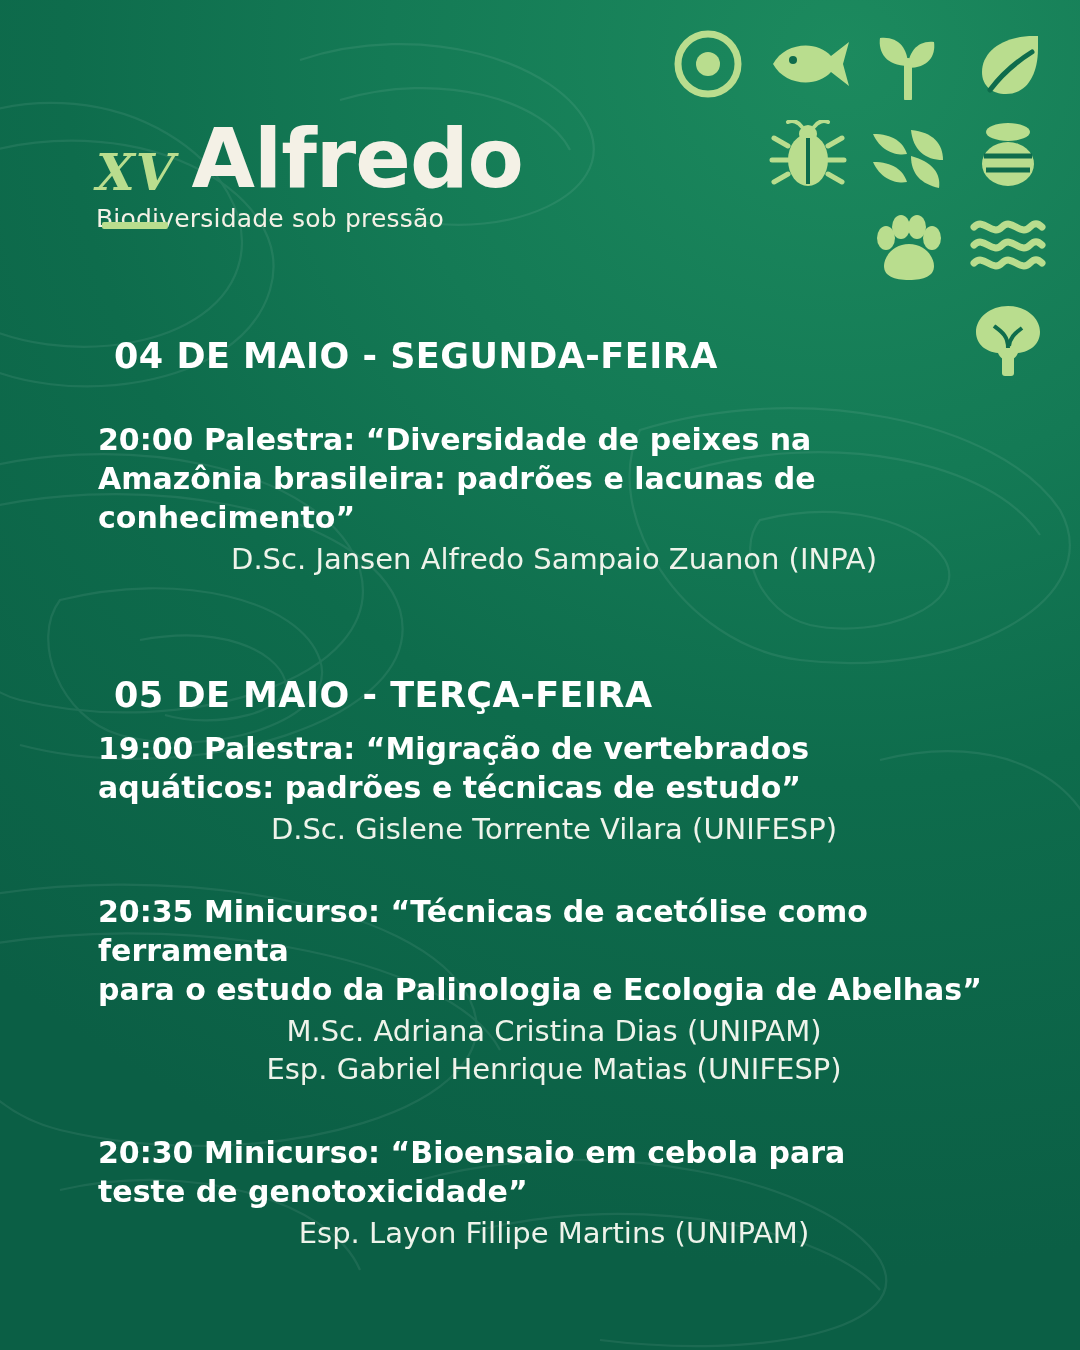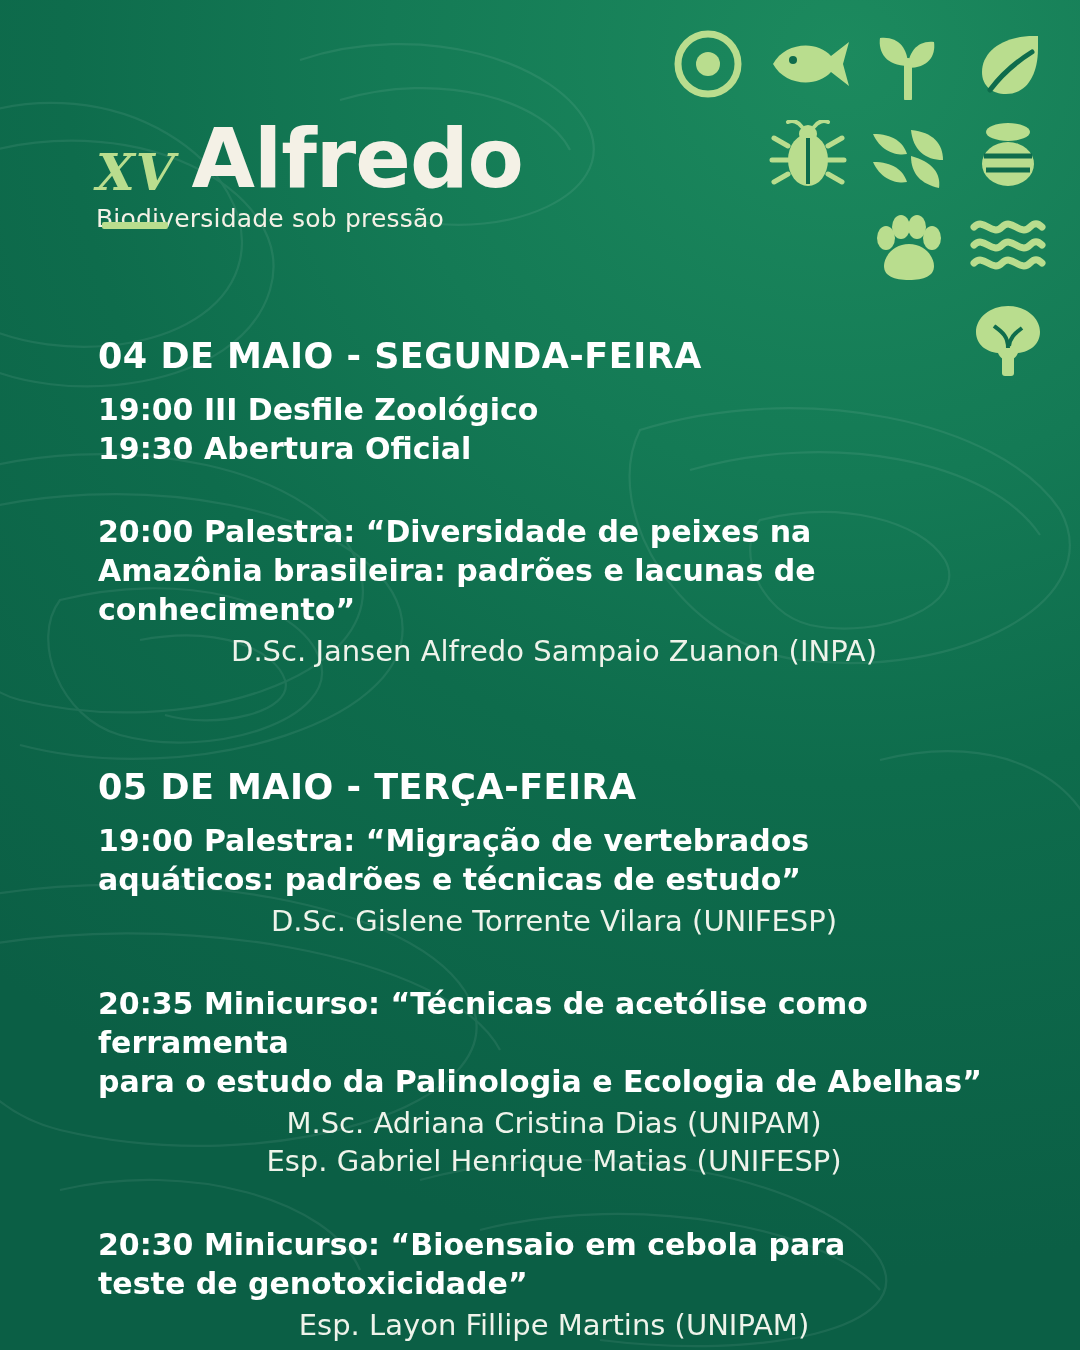--- a/index.html
+++ b/index.html
@@ -120,21 +120,21 @@
   }
 
   .day-block { margin-bottom: 52px; }
 
   .day-title {
     font-family: "DejaVu Sans", sans-serif;
     font-weight: bold;
     font-size: 35px;
     letter-spacing: 0.5px;
     color: #ffffff;
-    margin: 0 0 14px 0;
+    margin: 0 0 14px 16px;
     text-transform: uppercase;
   }
 
   .entry { margin-bottom: 26px; }
   .entry:last-child { margin-bottom: 0; }
 
   .entry-line {
     font-weight: bold;
     font-size: 30px;
     line-height: 1.30;
@@ -281,24 +281,20 @@
       </div>
 
     </div>
   </div>
 
   <div class="content">
 
     <div class="day-block">
       <h2 class="day-title">04 DE MAIO - SEGUNDA-FEIRA</h2>
 
-      <div class="entry">
-        <div class="entry-line">19:00 III Desfile Zoológico</div>
-        <div class="entry-line">19:30 Abertura Oficial</div>
-      </div>
 
       <div class="entry" style="margin-top:44px;">
         <div class="entry-line">20:00 Palestra: “Diversidade de peixes na</div>
         <div class="entry-line tight">Amazônia brasileira: padrões e lacunas de conhecimento”</div>
         <div class="entry-speaker">D.Sc. Jansen Alfredo Sampaio Zuanon (INPA)</div>
       </div>
     </div>
 
     <div class="day-block" style="margin-top:96px;">
       <h2 class="day-title">05 DE MAIO - TERÇA-FEIRA</h2>

